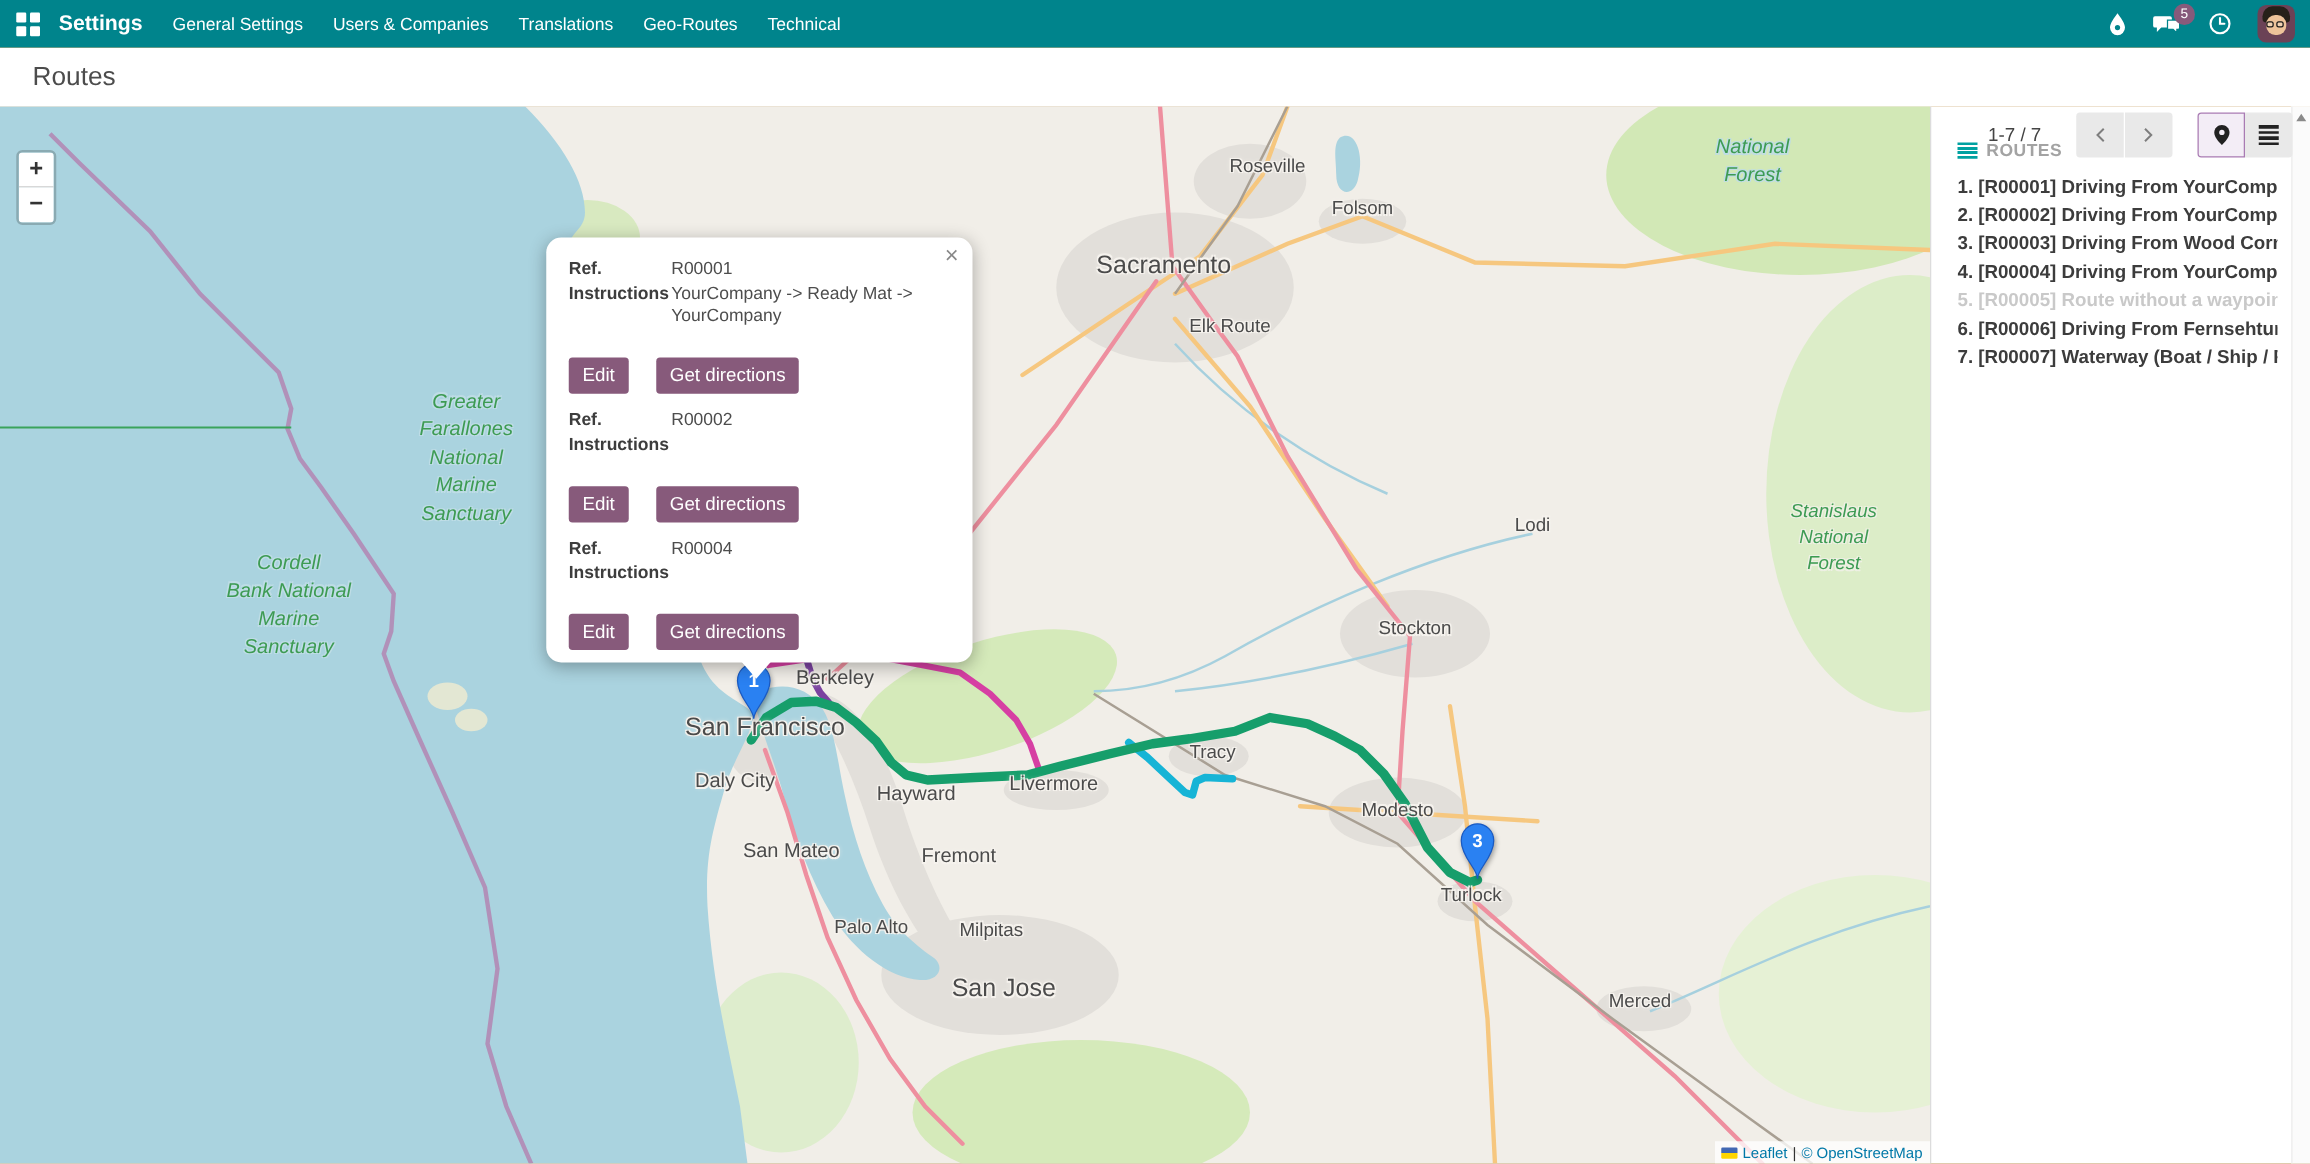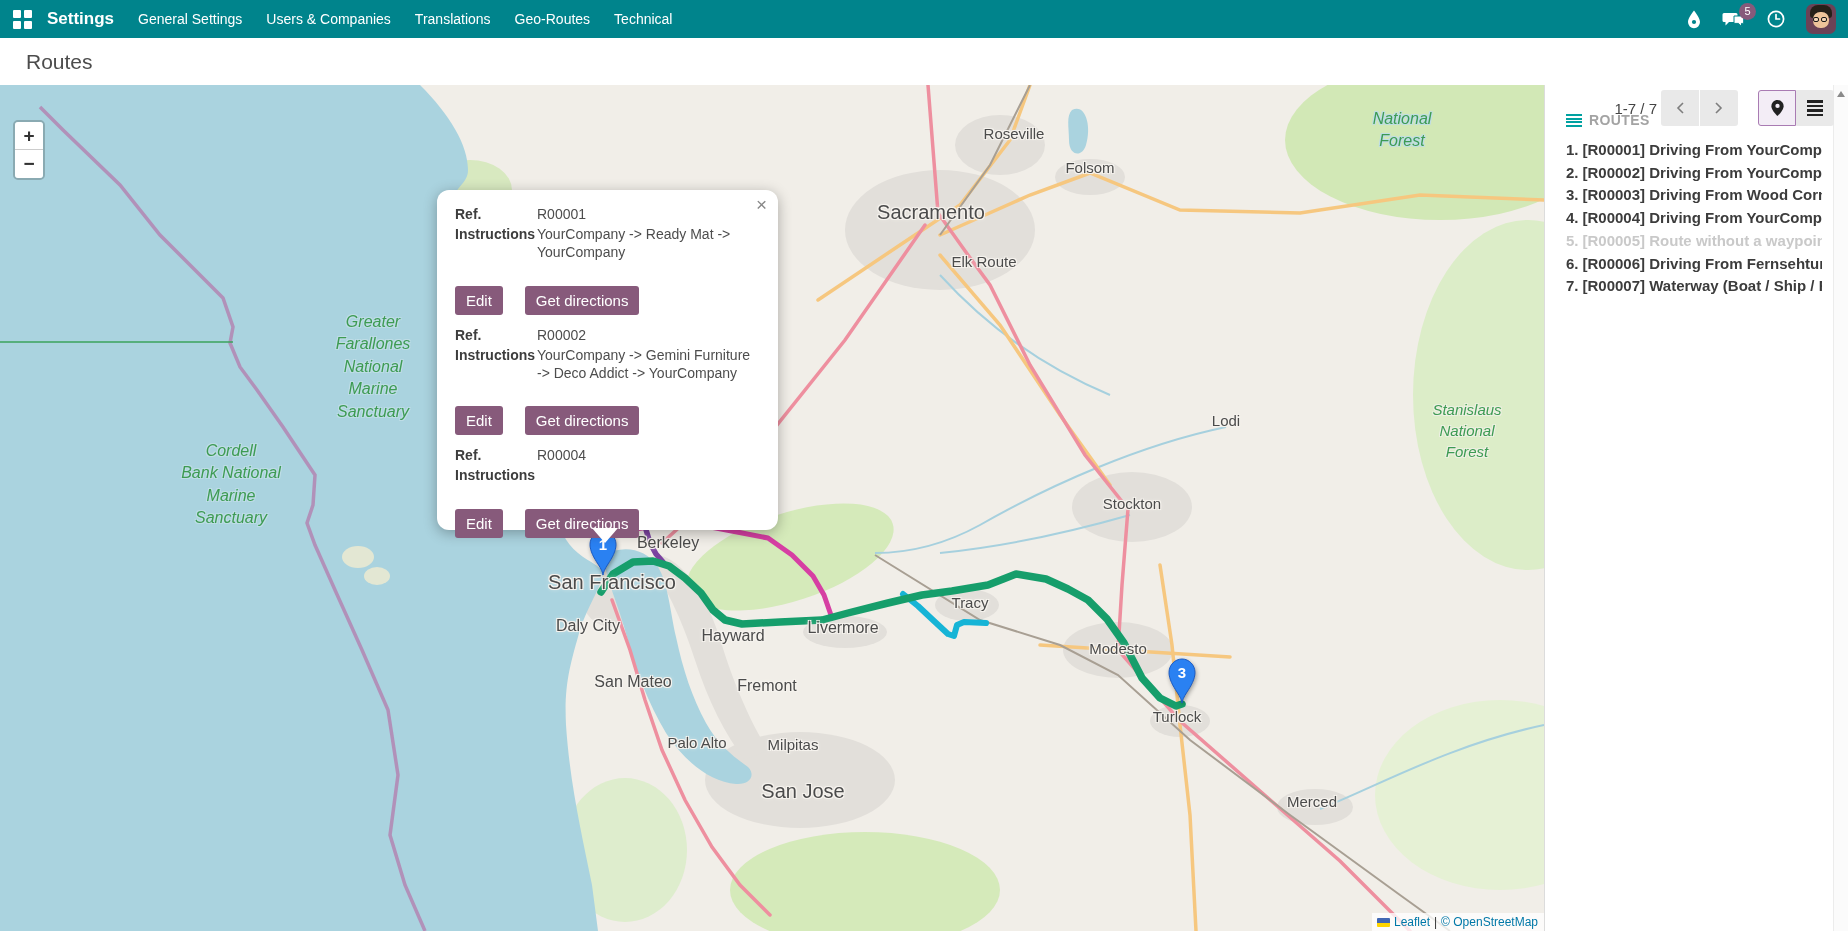--- a/index.html
+++ b/index.html
@@ -24,21 +24,21 @@
   
   .control-panel { position:absolute; top:38px; left:0; width:100%; height:47px; background:#fff; z-index:90; }
   .cp-title { position:absolute; left:26px; top:12px; font-size:21px; color:#4c4c4c; }
   .search-wrap { position:absolute; left:625px; top:53px; width:595px; height:35px; border:1px solid #d5d5d5; border-radius:3px; display:flex; align-items:center; background:#fff; }
   .search-wrap input { flex:1; border:none; outline:none; font-size:15px; color:#333; font-family:inherit; }
   .search-wrap input::placeholder { color:#b3b3b3; }
   .search-icon { margin:0 9px 0 12px; display:flex; }
   .search-toggle { width:36px; align-self:stretch; border-left:1px solid #d5d5d5; display:flex; align-items:center; justify-content:center; cursor:pointer; }
   .caret-down { width:0; height:0; border-left:4px solid transparent; border-right:4px solid transparent; border-top:5px solid #555; }
   .cp-right { position:absolute; right:14px; top:52px; display:flex; align-items:center; height:36px; }
-  .pager-text { font-size:15px; color:#444; margin-right:4px; }
+  .pager-text { font-size:15px; color:#444; margin-right:28px; }
   .pager-btn { width:38px; height:36px; background:#e9e9e9; display:flex; align-items:center; justify-content:center; cursor:pointer; }
   .pager-btn.prev { border-radius:3px 0 0 3px; margin-right:1px; }
   .pager-btn.next { border-radius:0 3px 3px 0; }
   .view-btns { display:flex; margin-left:20px; }
   .view-btn { width:38px; height:36px; display:flex; align-items:center; justify-content:center; cursor:pointer; }
   .view-btn.map-active { background:#f3edf6; border:1px solid #a97bb3; border-radius:3px 0 0 3px; }
   .view-btn.list { background:#e9e9e9; border:1px solid #e9e9e9; border-radius:0 3px 3px 0; }
   .list-glyph { display:flex; flex-direction:column; gap:2px; }
   .list-glyph i { width:16px; height:2.5px; background:#222; }
 
@@ -304,21 +304,20 @@
         </div>
       </div>
 
       <div class="popup-entry">
         <div class="prow">
             <span class="plabel">Ref.</span>
             <span class="pval">R00002</span>
           </div>
         <div class="prow">
             <span class="plabel">Instructions</span>
-            <span class="pval">YourCompany -&gt; Gemini Furniture -&gt; Deco Addict -&gt; YourCompany</span>
           </div>
         <div class="pbuttons">
           <button class="pbtn">Edit</button>
           <button class="pbtn">Get directions</button>
         </div>
       </div>
 
       <div class="popup-entry">
         <div class="prow">
             <span class="plabel">Ref.</span>

